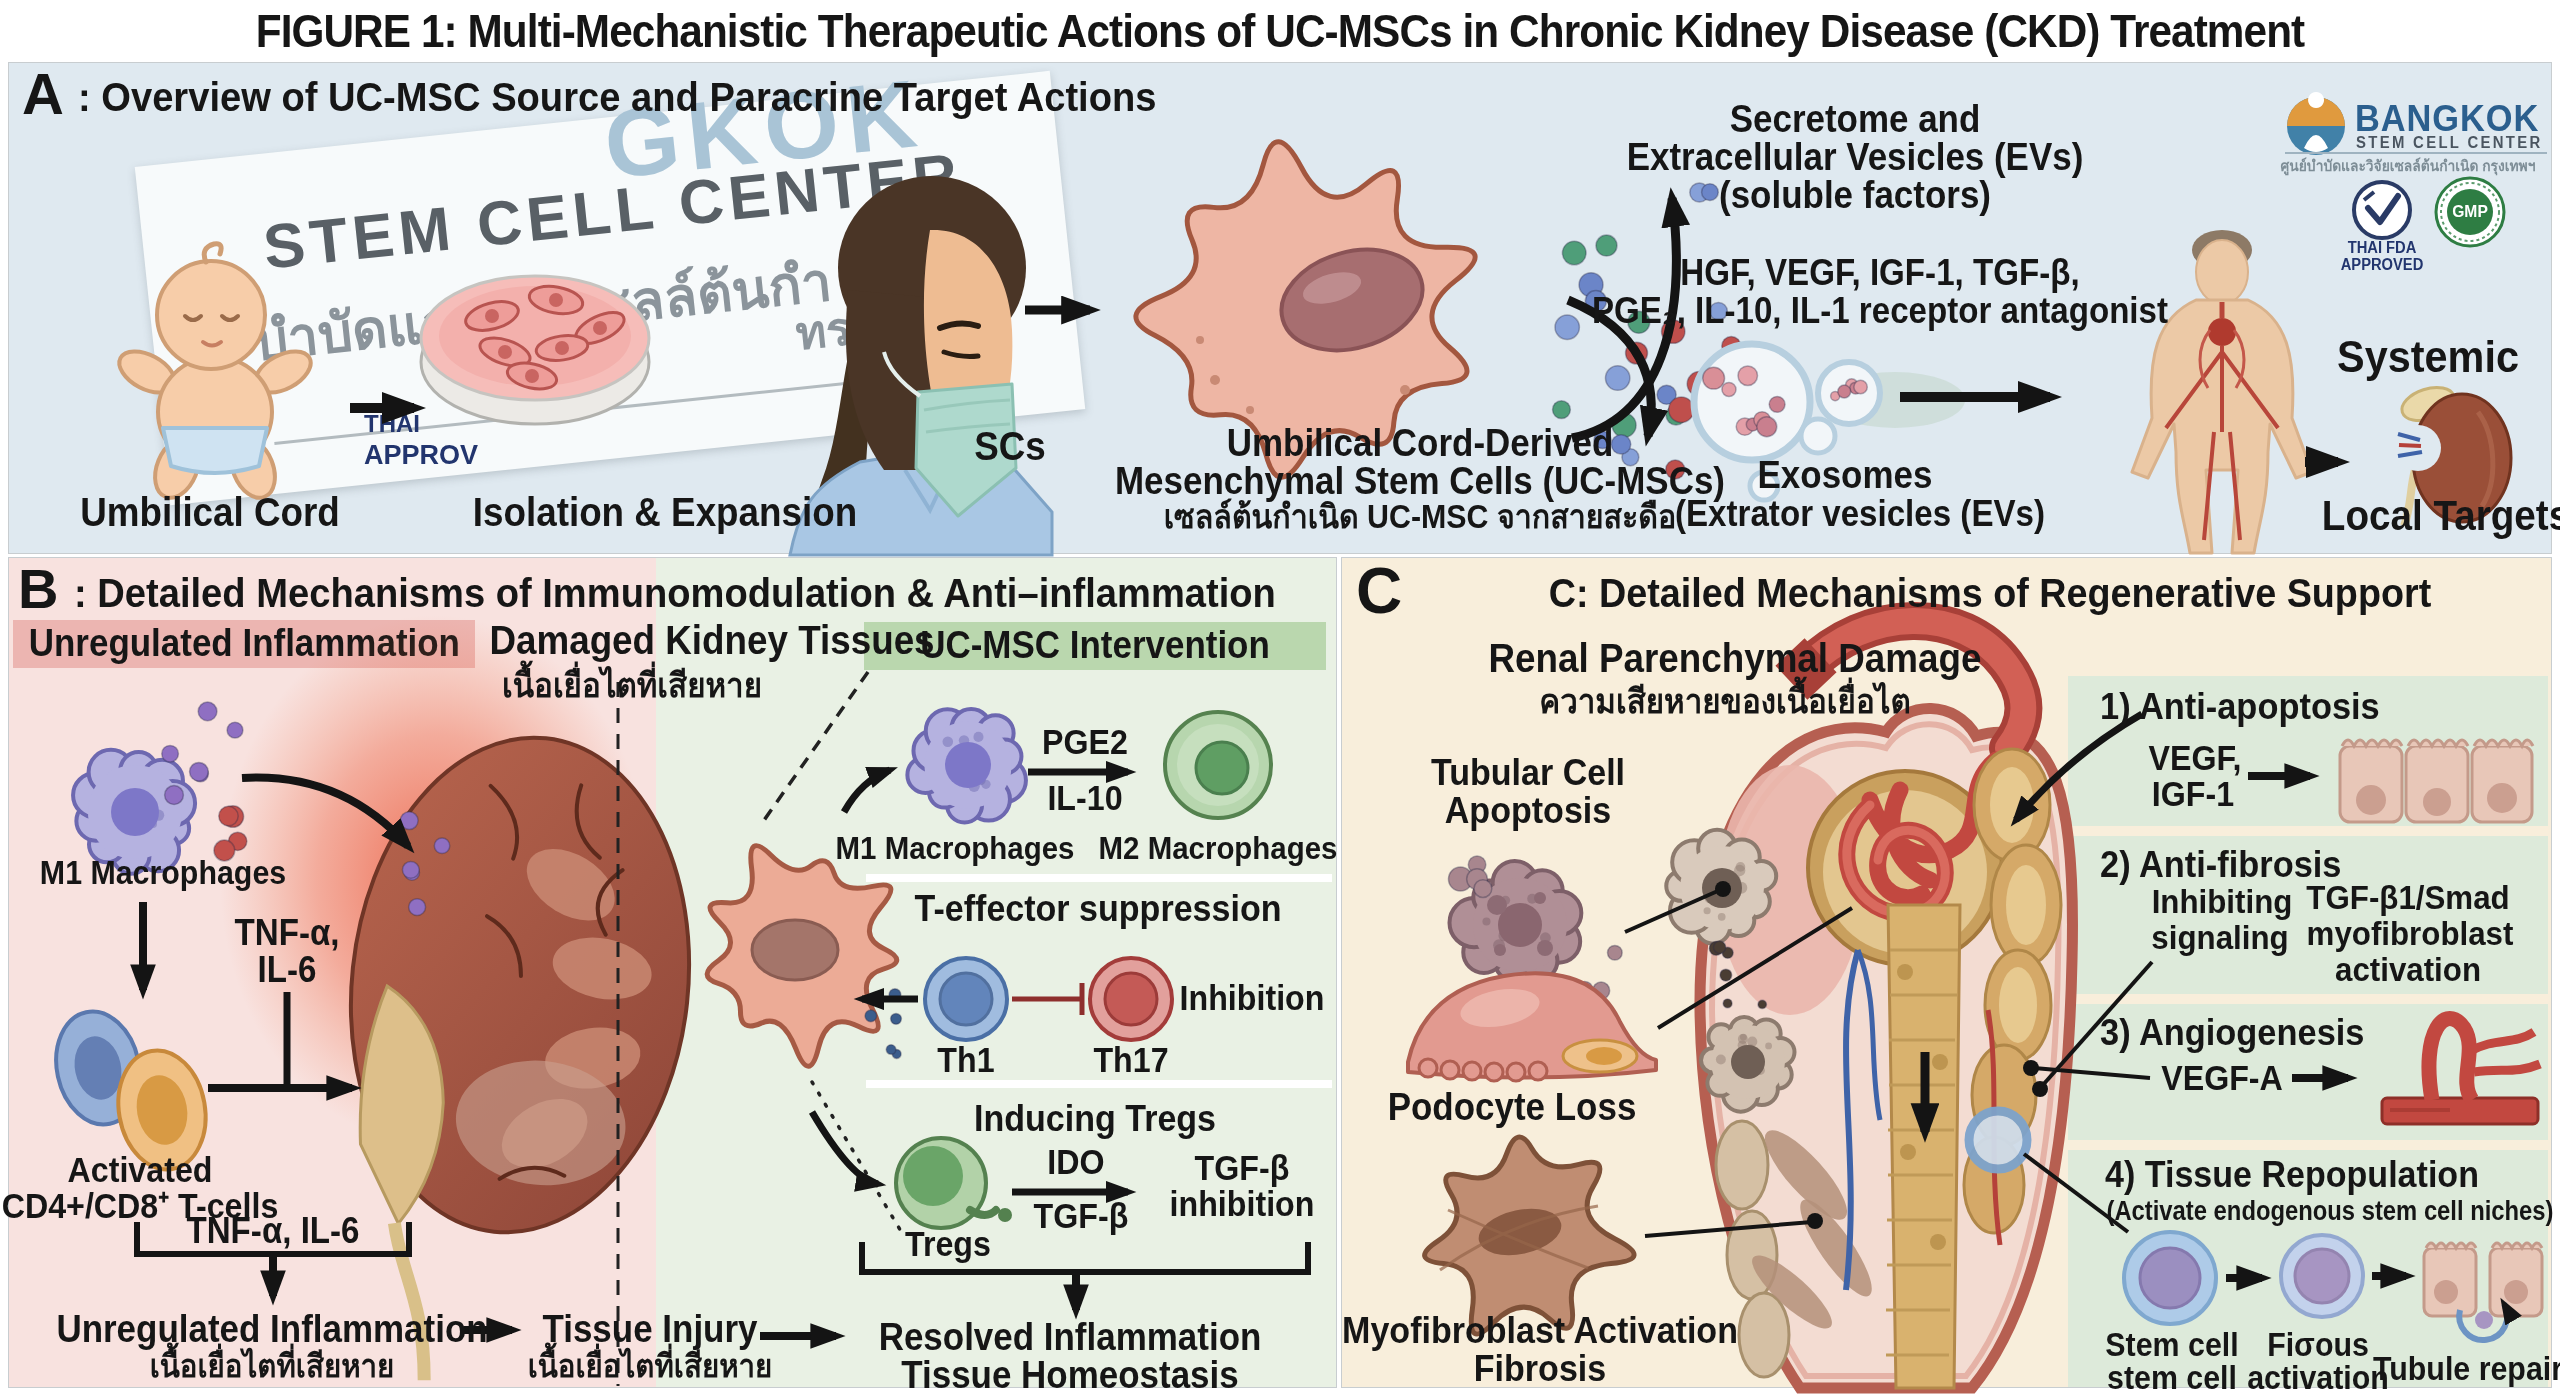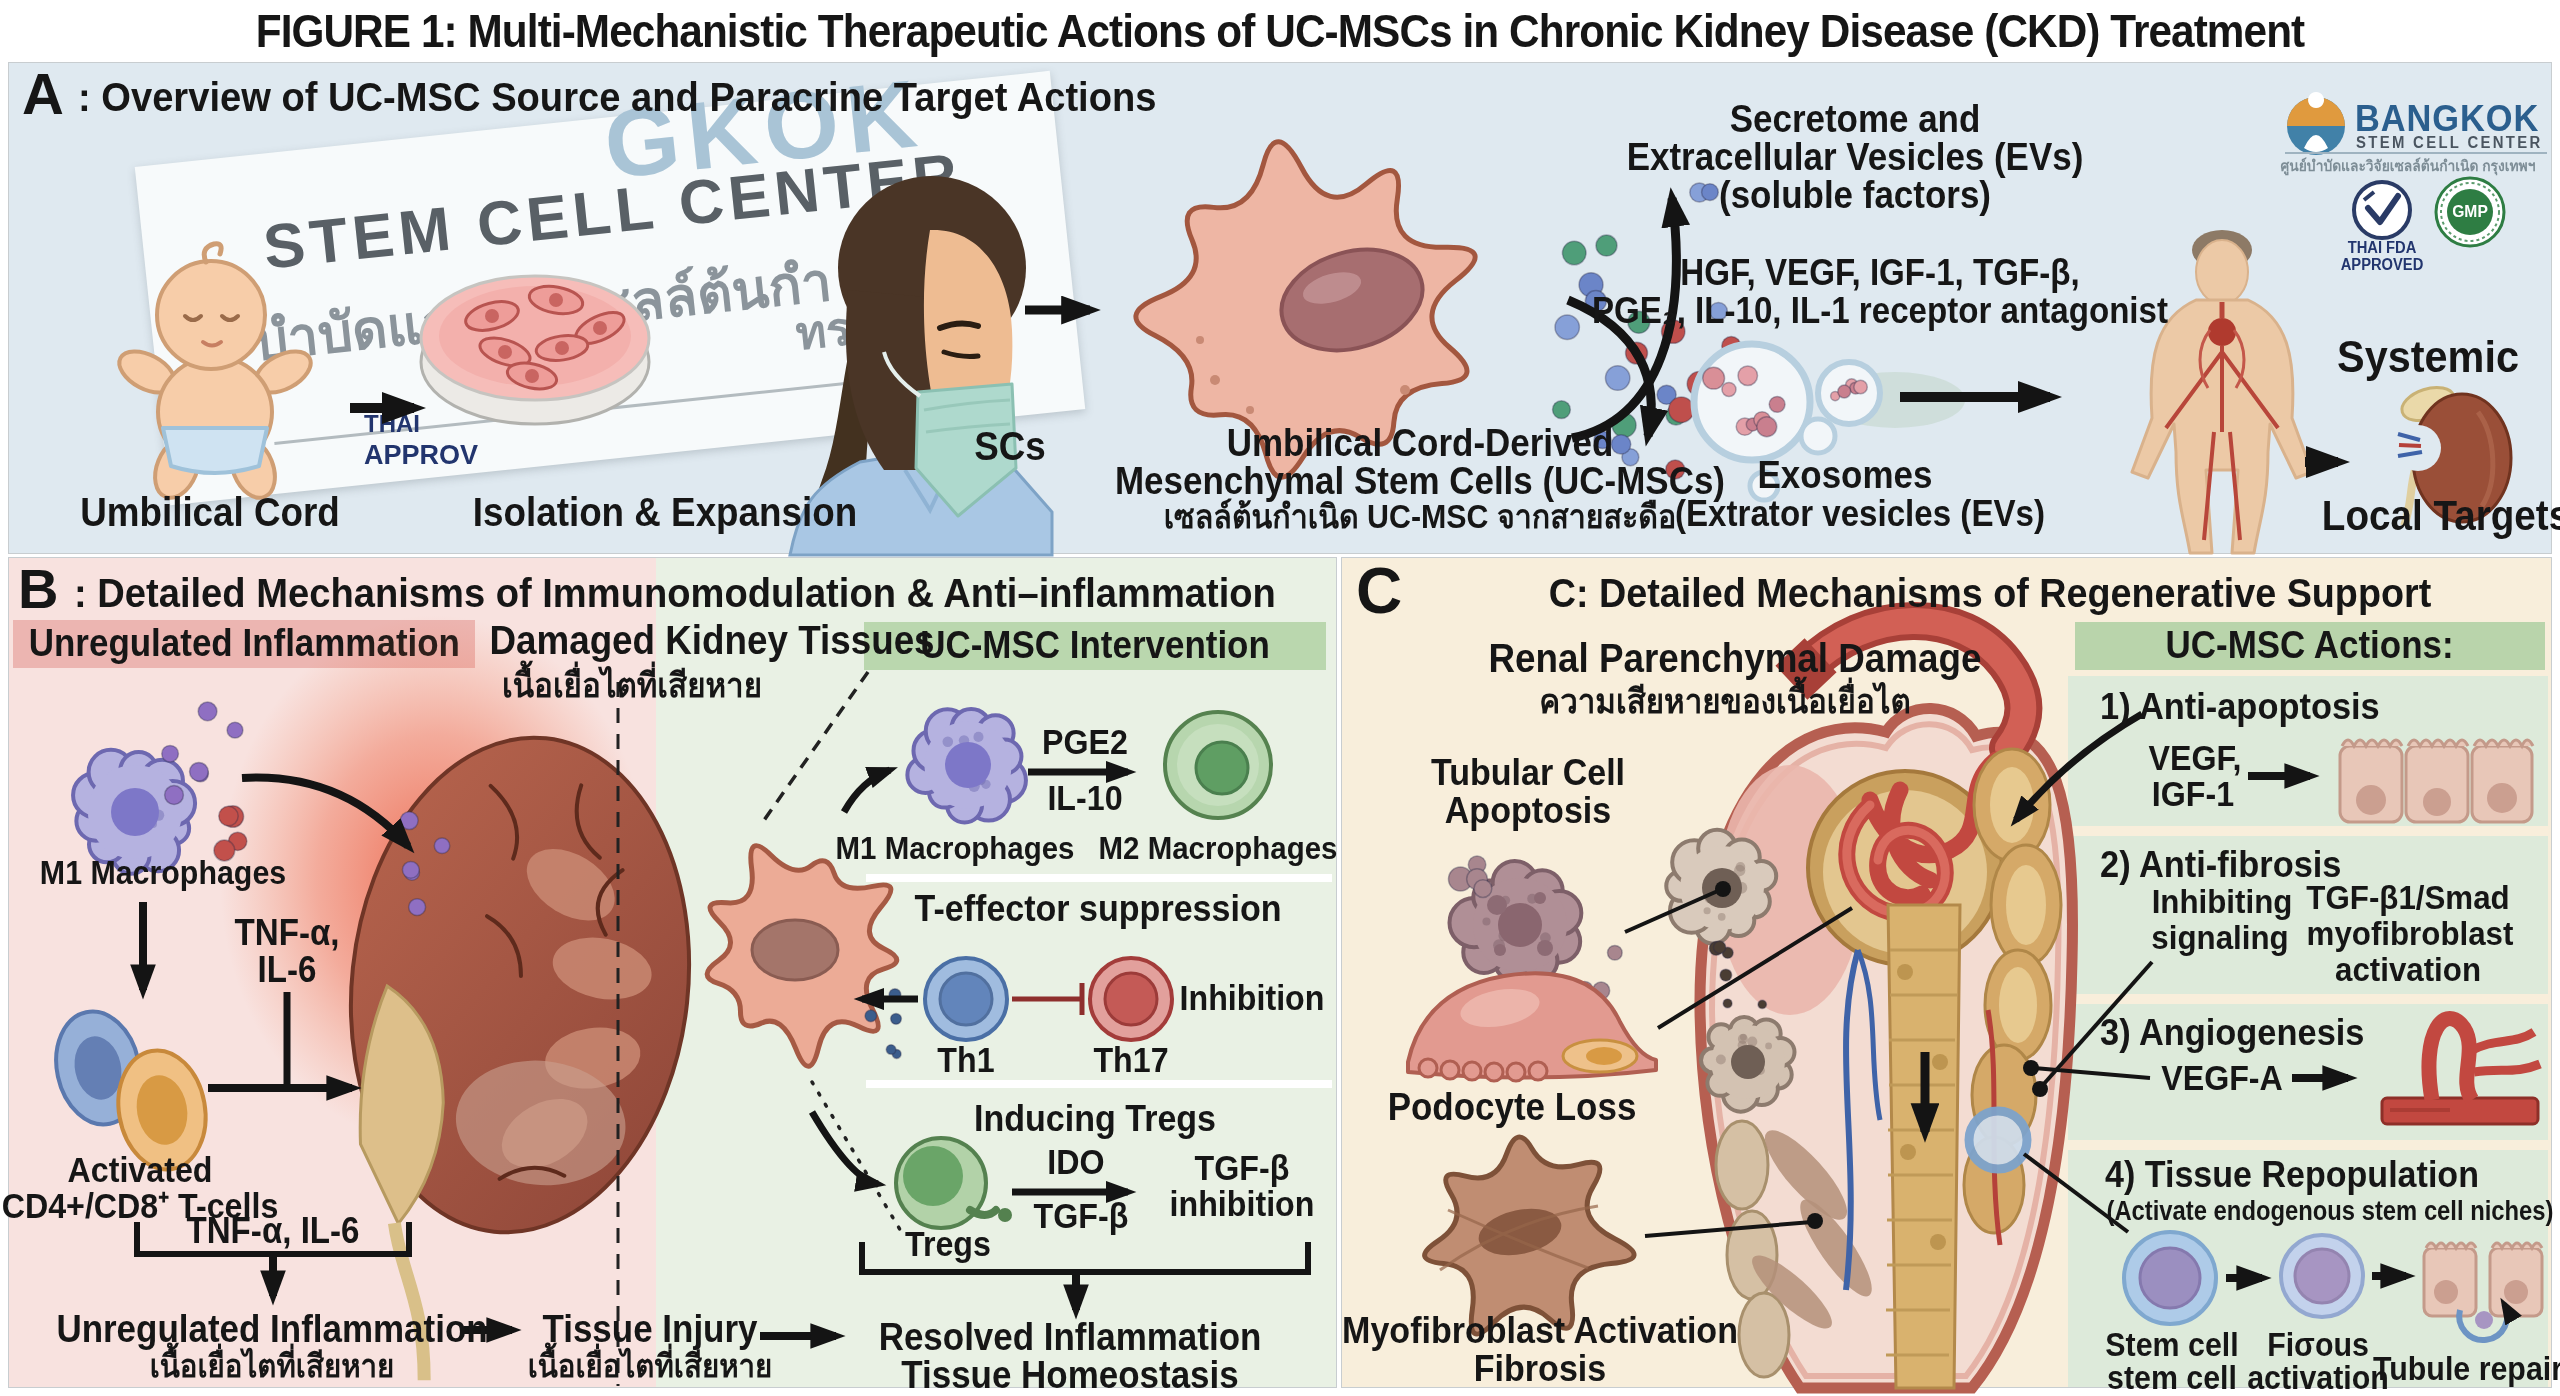--- a/index.html
+++ b/index.html
@@ -33,23 +33,20 @@
       <div class="abs" style="left:110px;top:288px;width:720px;height:3px;background:#b3bbbf;"></div>
   </div>
   <div class="t" style="left:364px;top:412px;font-size:24px;color:#22356e;">THAI</div>
   <div class="t" style="left:364px;top:441px;font-size:27px;color:#22356e;">APPROV</div>
 
   <div class="chip" style="left:13px;top:620px;width:462px;height:48px;background:#ecb5b1;">
     <span class="t" style="position:static;font-size:38px;transform:scaleX(.92);white-space:nowrap;">Unregulated Inflammation</span>
   </div>
   <div class="chip" style="left:864px;top:622px;width:462px;height:48px;background:#bad7ae;">
     <span class="t" style="position:static;font-size:38px;transform:scaleX(.92);white-space:nowrap;">UC-MSC Intervention</span>
-  </div>
-  <div class="chip" style="left:2075px;top:622px;width:470px;height:48px;background:#b9d4ab;">
-    <span class="t" style="position:static;font-size:38px;transform:scaleX(.92);white-space:nowrap;">UC-MSC Actions:</span>
   </div>
   <div class="abs" style="left:2068px;top:676px;width:480px;height:150px;background:#ddeada;"></div>
   <div class="abs" style="left:2068px;top:836px;width:480px;height:158px;background:#ddeada;"></div>
   <div class="abs" style="left:2068px;top:1004px;width:480px;height:136px;background:#ddeada;"></div>
   <div class="abs" style="left:2068px;top:1150px;width:480px;height:237px;background:#ddeada;"></div>
   <div class="abs" style="left:866px;top:874px;width:466px;height:8px;background:#ffffff;"></div>
   <div class="abs" style="left:866px;top:1080px;width:466px;height:8px;background:#ffffff;"></div>
 
   <svg width="2560" height="1396" viewBox="0 0 2560 1396">
     <defs>

